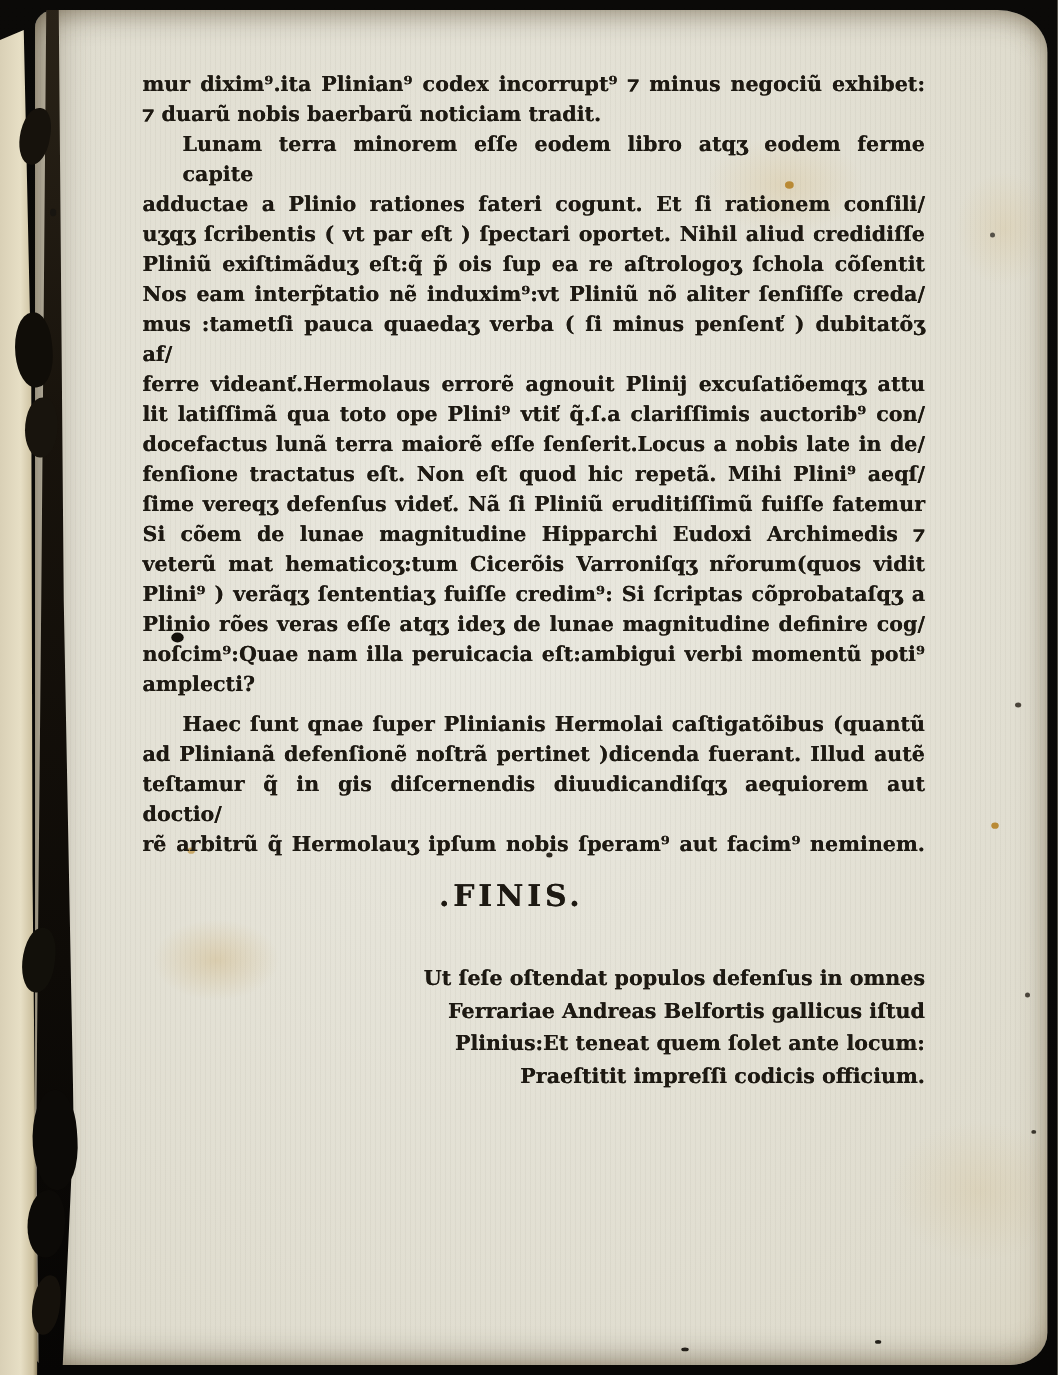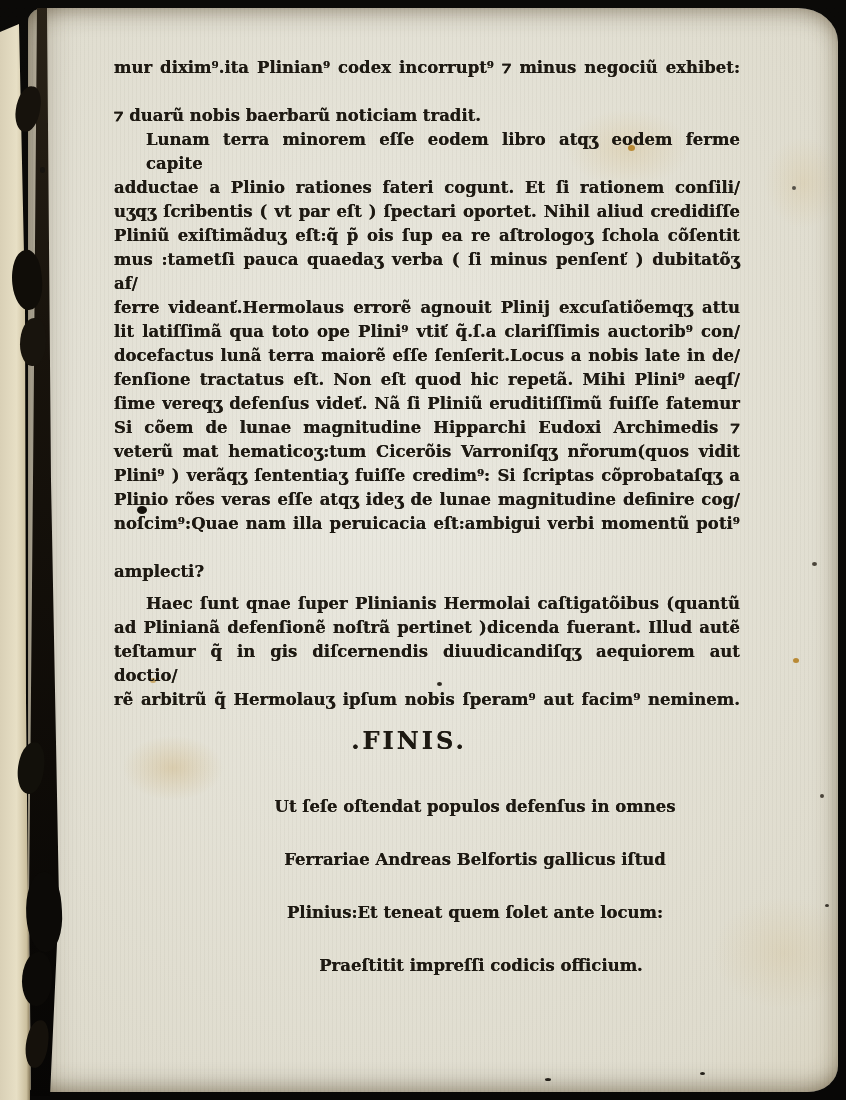--- a/index.html
+++ b/index.html
@@ -48,29 +48,29 @@
   .spot { position:absolute; z-index:5; border-radius:50%; }
 
   
   .textblock {
     position:absolute; left:114px; top:56px; width:626px; z-index:6;
     color:#1d1912;
     font-weight:bold; font-size:16.5px; line-height:24px;
     text-shadow:0 0 .5px rgba(25,18,10,.85);
   }
   .line { text-align:justify; text-align-last:justify; }
-  .line.last { text-align-last:left;margin-top:24px; }
+  .line.last { text-align-last:left; }
   .line.indent { padding-left:32px; }
   .para-gap { margin-top:8px; }
   .finis {
     margin-top:16px; font-size:24px; line-height:26px; letter-spacing:3px;
     text-align:center; transform:translateX(-18px);
   }
   .colophon { margin-top:40px; }
-  .cline { padding-left:96px; line-height:26px; text-align:center;margin-top:27px; }
+  .cline { padding-left:96px; line-height:26px; text-align:right; }
   .cline.cindent { padding-left:108px; }
 </style>
 </head>
 <body>
 
 <div class="scan">
 
   <div class="page"></div>
   <div class="prev-edge"></div>
   <div class="gutter"></div>
@@ -101,20 +101,21 @@
     <div class="para">
       <div class="line">mur dixim⁹.ita Plinian⁹ codex incorrupt⁹ ⁊ minus negociũ exhibet:</div>
       <div class="line last">⁊ duarũ nobis baerbarũ noticiam tradit.</div>
     </div>
 
     <div class="para">
       <div class="line indent">Lunam terra minorem eſſe eodem libro atqʒ eodem ferme capite</div>
       <div class="line">adductae a Plinio rationes fateri cogunt. Et ſi rationem conſili/</div>
       <div class="line">uʒqʒ ſcribentis ( vt par eſt ) ſpectari oportet. Nihil aliud credidiſſe</div>
       <div class="line">Pliniũ exiſtimãduʒ eſt:q̃ p̃ ois ſup ea re aſtrologoʒ ſchola cõſentit</div>
+      <div class="line">Nos eam interp̃tatio nẽ induxim⁹:vt Pliniũ nõ aliter ſenſiſſe creda/</div>
       <div class="line">mus :tametſi pauca quaedaʒ verba ( ſi minus penſenť ) dubitatõʒ af/</div>
       <div class="line">ferre videanť.Hermolaus errorẽ agnouit Plinij excuſatiõemqʒ attu</div>
       <div class="line">lit latiſſimã qua toto ope Plini⁹ vtiť q̃.ſ.a clariſſimis auctorib⁹ con/</div>
       <div class="line">docefactus lunã terra maiorẽ eſſe ſenſerit.Locus a nobis late in de/</div>
       <div class="line">fenſione tractatus eſt. Non eſt quod hic repetã. Mihi Plini⁹ aeqſ/</div>
       <div class="line">ſime vereqʒ defenſus videť. Nã ſi Pliniũ eruditiſſimũ fuiſſe fatemur</div>
       <div class="line">Si cõem de lunae magnitudine Hipparchi Eudoxi Archimedis ⁊</div>
       <div class="line">veterũ mat hematicoʒ:tum Cicerõis Varroniſqʒ nr̃orum(quos vidit</div>
       <div class="line">Plini⁹ ) verãqʒ ſententiaʒ fuiſſe credim⁹: Si ſcriptas cõprobataſqʒ a</div>
       <div class="line">Plinio rões veras eſſe atqʒ ideʒ de lunae magnitudine definire cog/</div>

